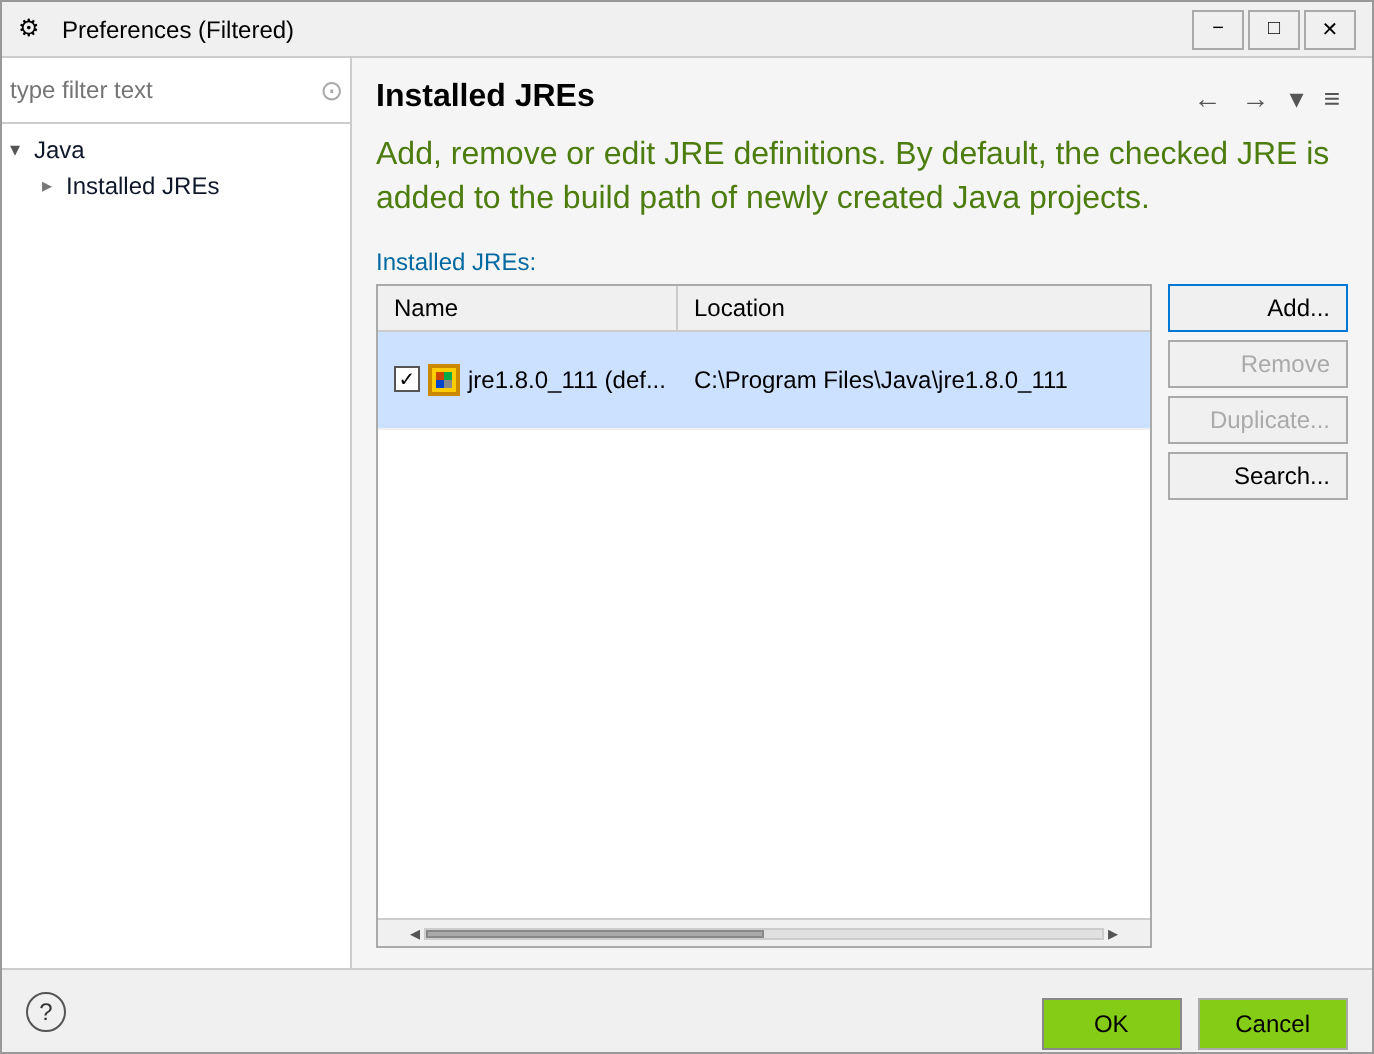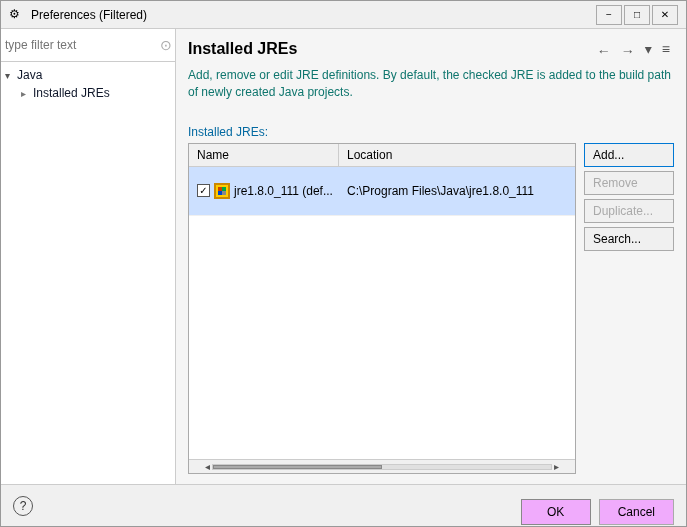--- a/index.html
+++ b/index.html
@@ -147,23 +147,23 @@
       border: none;
       cursor: pointer;
       padding: 2px 4px;
       font-size: 14px;
       color: #555;
       display: flex;
       align-items: center;
     }
 
     .panel-desc {
-      font-size: 12px;
-      color: #0f766e;
-      margin-bottom: 24px;
+      font-size: 16px;
+      color: #4d7c0f;
+      margin-bottom: 12px;
       line-height: 1.4;
     }
     .installed-jres-label {
       font-size: 12px;
       margin-bottom: 4px;
       color: #0369a1;
     }
 
     .table-container {
       display: flex;
@@ -285,21 +285,21 @@
       gap: 4px;
       width: 90px;
       flex-shrink: 0;
     }
     .action-btn {
       padding: 4px 8px;
       border: 1px solid #aaa;
       background: #f0f0f0;
       cursor: pointer;
       font-size: 12px;
-      text-align: left;
+      text-align: right;
       color: #000;
       width: 100%;
     }
     .action-btn:disabled { color: #aaa; cursor: default; }
     .action-btn.primary {
       border-color: #0078d4;
       background: #f0f0f0;
     }
 
     
@@ -325,21 +325,21 @@
       cursor: pointer;
       color: #333;
     }
     .bottom-buttons {
       display: flex;
       gap: 8px;
     }
     .bottom-btn {
       padding: 5px 18px;
       border: 1px solid #aaa;
-      background: #f0abfc;
+      background: #84cc16;
       cursor: pointer;
       font-size: 12px;
       min-width: 70px;
       margin-top: 12px;
     }
     .bottom-btn.ok {
       border-color: #888;
     }
   </style>
 </head>

